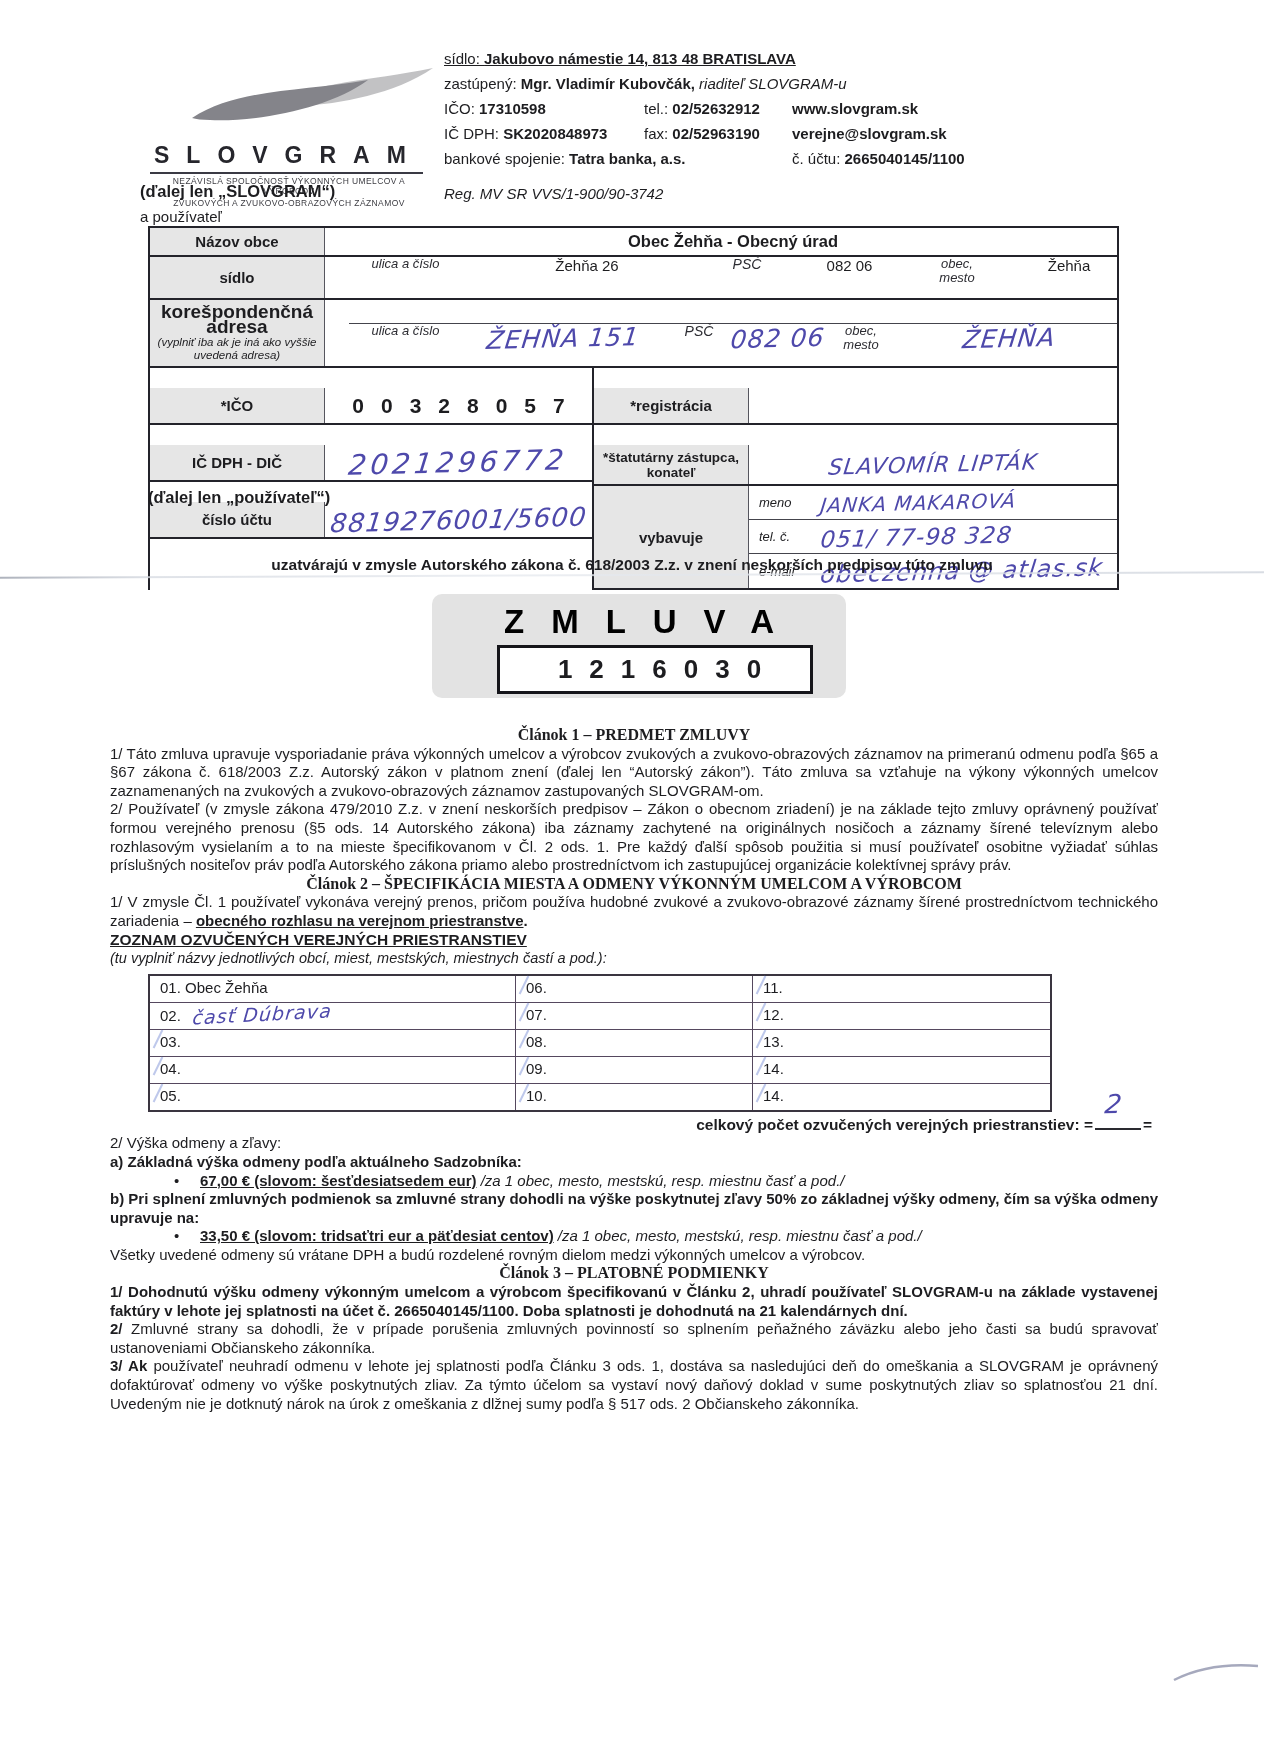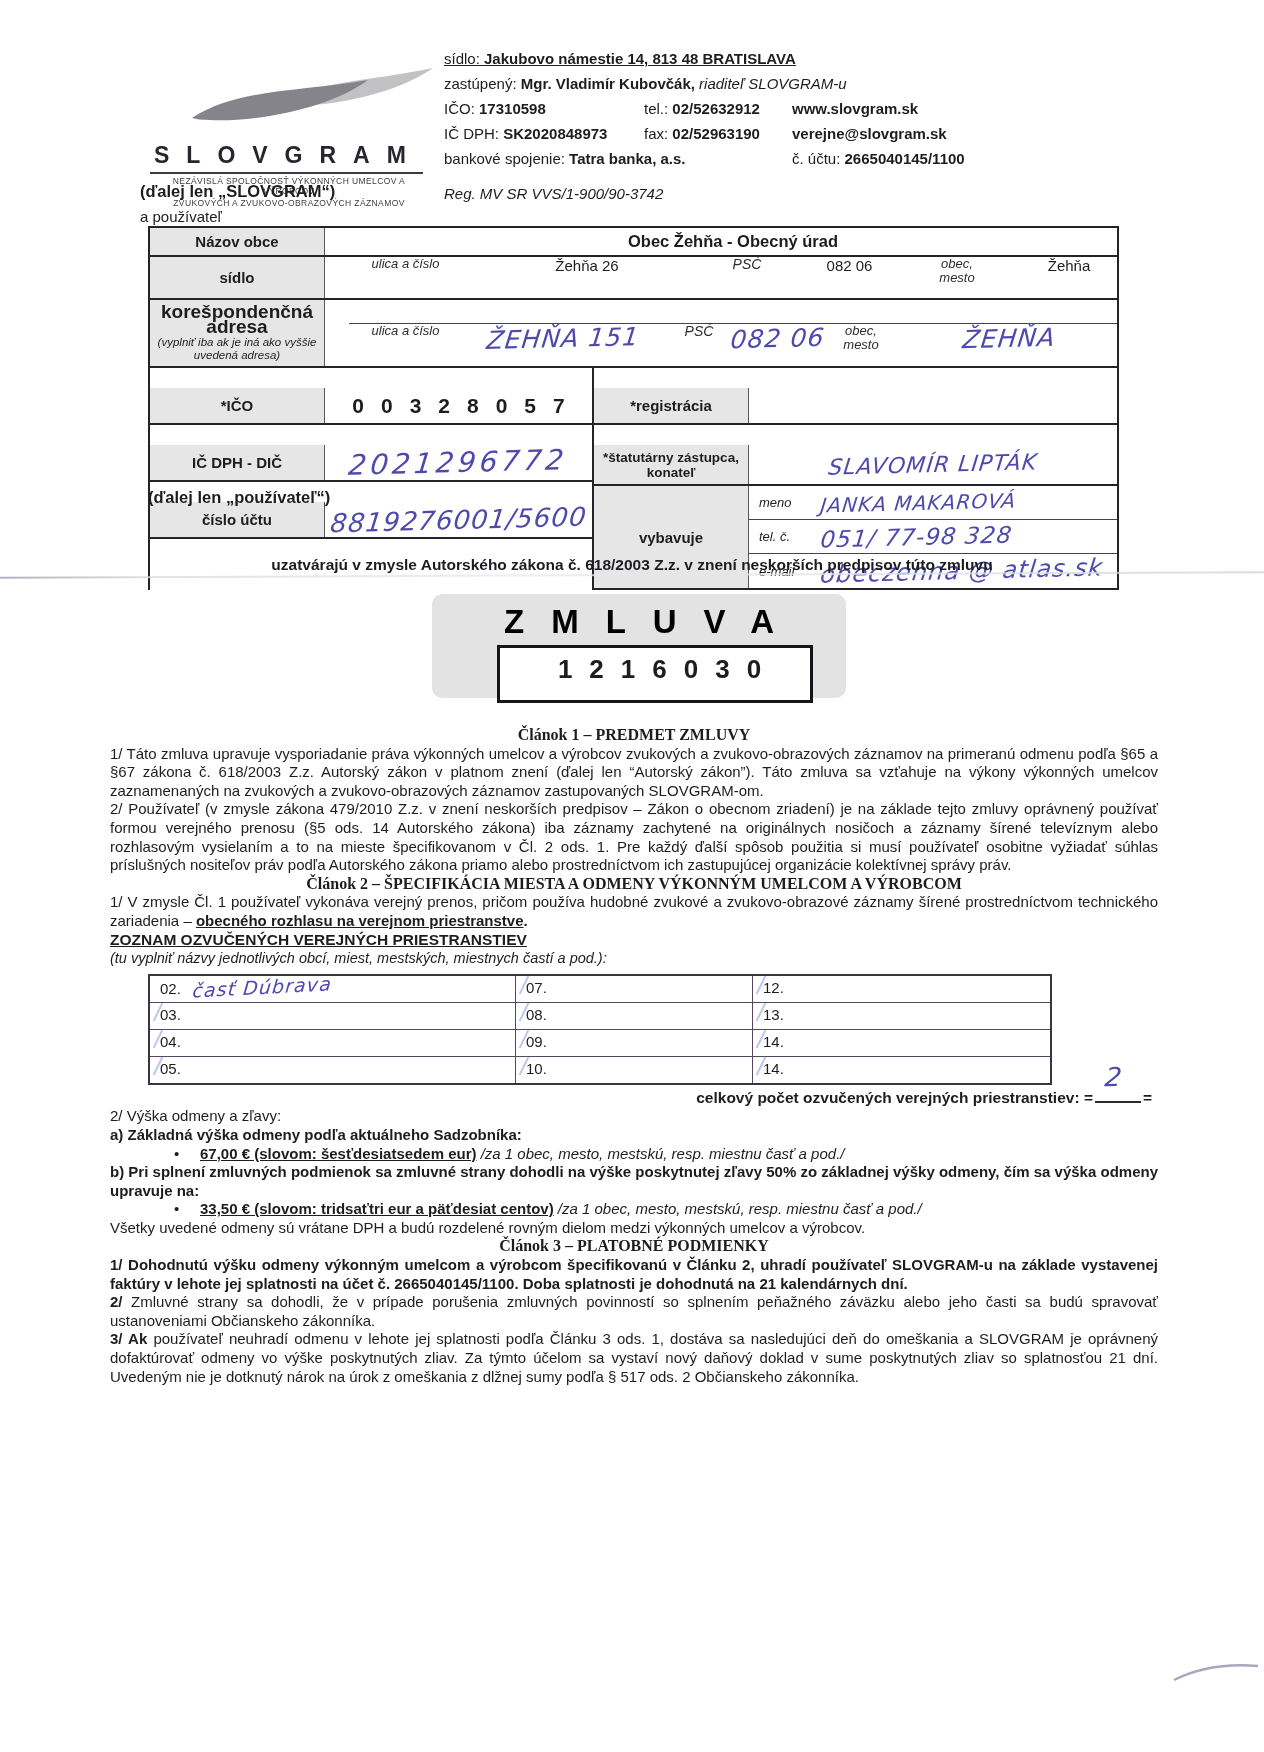--- a/index.html
+++ b/index.html
@@ -80,21 +80,21 @@
   
   .crease{left:0;top:574px;width:1264px;height:2px;
     background:linear-gradient(90deg,#9aa0ac 0%,#d7dbe2 12%,#e7eaef 40%,#dfe3e9 70%,#cfd4dc 100%);
     transform:rotate(-0.25deg);opacity:.8;}
 
   
   .intro-line{left:0;top:556px;width:1264px;text-align:center;font-weight:bold;font-size:15.5px;}
   .zml-bg{left:432px;top:594px;width:414px;height:104px;background:#e3e3e3;border-radius:10px;}
   .zml-title{text-align:center;font-size:33px;font-weight:bold;letter-spacing:27px;padding:9px 0 0 27px;color:#000000;}
   .zml-numbox{
-    left:497px;top:645px;width:316px;height:58px;background:#fff;border:3px solid #15151a;
+    left:497px;top:645px;width:316px;height:49px;background:#fff;border:3px solid #15151a;
     box-sizing:border-box;text-align:center;line-height:43px;font-size:26px;font-weight:bold;
     letter-spacing:17px;padding-left:26px;
   }
 
   
   .content{left:110px;top:726px;width:1048px;font-size:15px;line-height:18.6px;}
   .content p{margin:0;}
   .h-art{text-align:center;font-weight:bold;font-size:16px;margin:0;font-family:Liberation Serif, serif;}
   .mt6{margin-top:6px;}.mt8{margin-top:8px;}.mt10{margin-top:10px;}
   .mt12{margin-top:12px;}.mt14{margin-top:14px;}.mt16{margin-top:16px;}
@@ -283,20 +283,25 @@
   <p class="just mt8">2/ Používateľ (v zmysle zákona 479/2010 Z.z. v znení neskorších predpisov – Zákon o obecnom zriadení) je na základe tejto zmluvy oprávnený používať formou verejného prenosu (§5 ods. 14 Autorského zákona) iba záznamy zachytené na originálnych nosičoch a záznamy šírené televíznym alebo rozhlasovým vysielaním a to na mieste špecifikovanom v Čl. 2 ods. 1. Pre každý ďalší spôsob použitia si musí používateľ osobitne vyžiadať súhlas príslušných nositeľov práv podľa Autorského zákona priamo alebo prostredníctvom ich zastupujúcej organizácie kolektívnej správy práv.</p>
 
   <p class="h-art mt12">Článok 2 – ŠPECIFIKÁCIA MIESTA A ODMENY VÝKONNÝM UMELCOM A VÝROBCOM</p>
   <p class="just mt8"><span>1/ V zmysle Čl. 1 používateľ vykonáva verejný prenos, pričom používa hudobné zvukové a zvukovo-obrazové záznamy šírené prostredníctvom technického zariadenia – </span><span class="b u">obecného rozhlasu na verejnom priestranstve</span><span class="b">.</span></p>
 
   <p class="zoz-h mt14">ZOZNAM OZVUČENÝCH VEREJNÝCH PRIESTRANSTIEV</p>
   <p class="i mt6" style="font-size:14.5px">(tu vyplniť názvy jednotlivých obcí, miest, mestských, miestnych častí a pod.):</p>
 
   <table class="ztable mt6">
     <tbody>
+        <tr>
+      <td class="zc1"><span class="znum">01.</span> <span>Obec Žehňa</span></td>
+      <td class="zc2"><span class="znum slashed">06.</span></td>
+      <td class="zc3"><span class="znum slashed">11.</span></td>
+    </tr>
     <tr>
       <td class="zc1"><span class="znum">02.</span> <span class="hw zhw">časť Dúbrava</span></td>
       <td class="zc2"><span class="znum slashed">07.</span></td>
       <td class="zc3"><span class="znum slashed">12.</span></td>
     </tr>
     <tr>
       <td class="zc1"><span class="znum slashed">03.</span></td>
       <td class="zc2"><span class="znum slashed">08.</span></td>
       <td class="zc3"><span class="znum slashed">13.</span></td>
     </tr>

